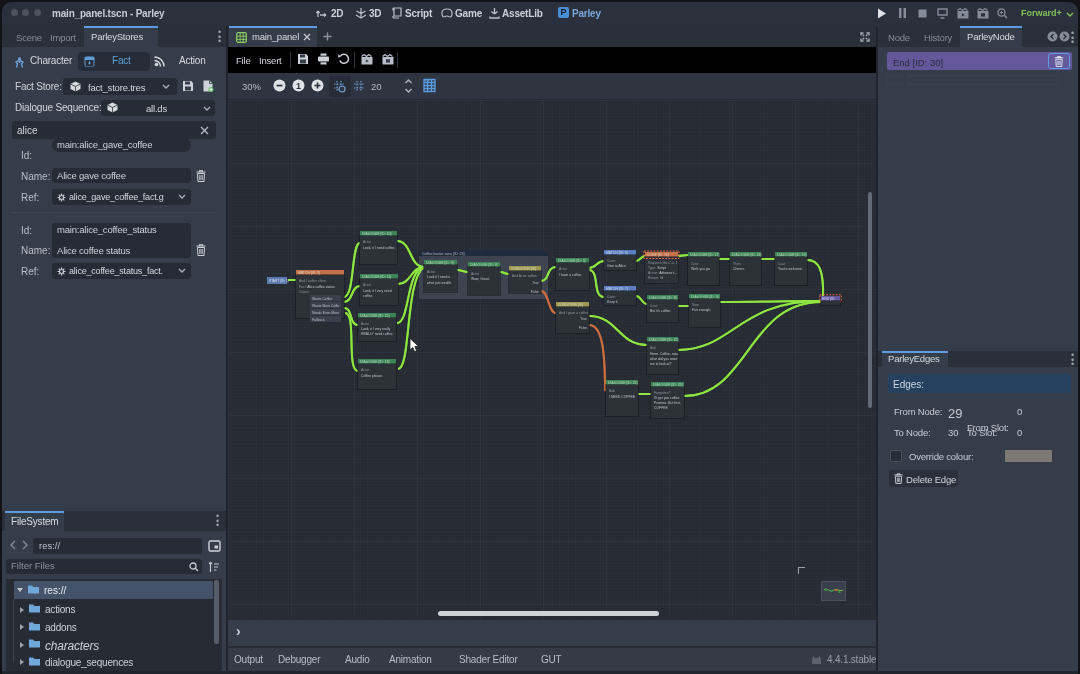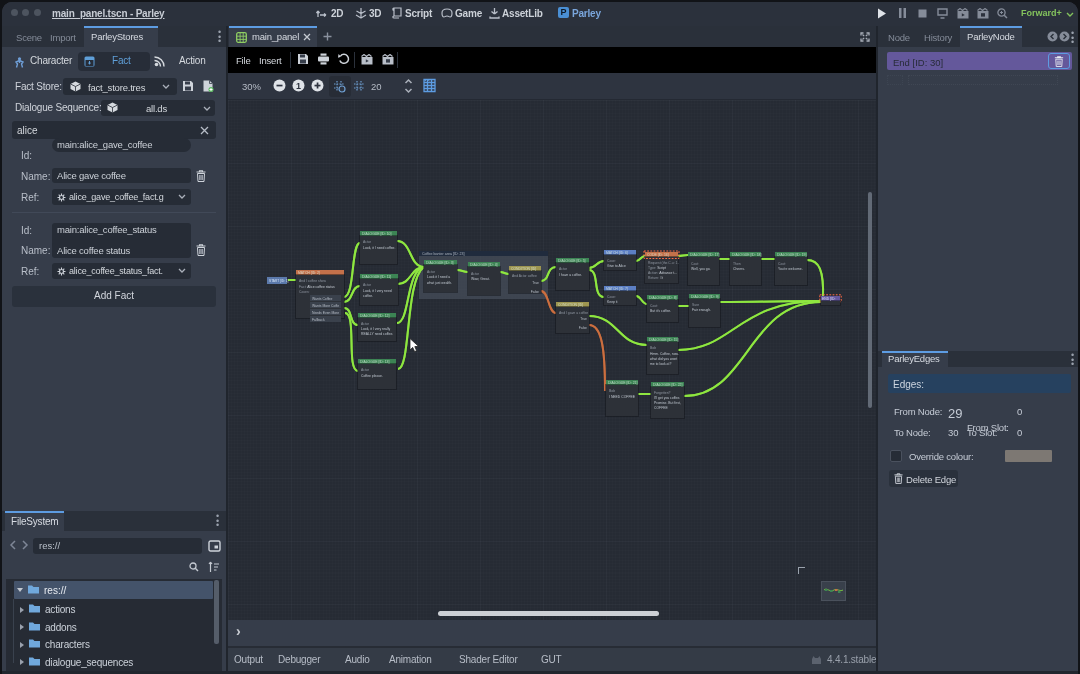--- a/index.html
+++ b/index.html
@@ -2,21 +2,21 @@
 <html><head>
 <meta charset="utf-8">
 <style>
 * { margin:0; padding:0; box-sizing:border-box; }
 html,body { width:1080px; height:674px; background:#111317; overflow:hidden; }
 body { font-family:"Liberation Sans", sans-serif; position:relative; }
 .abs { position:absolute; }
 #win { left:2px; top:2px; width:1076px; height:670px; background:#363d4a; border-radius:10px 10px 0 0; }
 #titlebar { left:2px; top:2px; width:1076px; height:24px; background:#2b313c; border-radius:10px 10px 0 0; }
 .tl { width:7px; height:7px; border-radius:50%; background:#4d545f; top:9px; }
-#title { left:52px; top:8px; font-size:10px; font-weight:bold; color:#c7ccd4; letter-spacing:-0.2px;text-decoration:underline; }
+#title { left:52px; top:8px; font-size:10px; font-weight:bold; color:#c7ccd4; letter-spacing:-0.2px; }
 .wsitem { top:8px; font-size:10px; font-weight:bold; color:#ccd1d8; letter-spacing:-0.2px; }
 .tabstrip { background:#2a303a; height:21px; top:26px; }
 .seltab { position:absolute; top:0; height:21px; background:#363d4a; border-top:2px solid #5d9ce2; }
 .tabtxt { position:absolute; top:6px; font-size:9.5px; color:#848b98; letter-spacing:-0.2px; }
 .seltxt { color:#d7dbe2; }
 #lpanel { left:2px; top:47px; width:224px; height:464px; background:#363d4a; }
 #fsdock { left:2px; top:511px; width:212px; height:161px;padding-left:34px; }
 #ctabs { left:228px; width:648px; }
 #ltabs { left:2px; width:226px; }
 #rtabs { left:878px; width:200px; }
@@ -259,23 +259,20 @@
   <div class="input" style="left:50px;top:216px;width:139px;height:16px;"></div>
   <svg class="abs" style="left:55px;top:220px;" width="9" height="9" viewBox="0 0 9 9">
       <circle cx="4.5" cy="4.5" r="2" fill="none" stroke="#ced3da" stroke-width="1.2"></circle>
       <path d="M4.5 0.5 V2 M4.5 7 V8.5 M0.5 4.5 H2 M7 4.5 H8.5 M1.7 1.7 L2.8 2.8 M6.2 6.2 L7.3 7.3 M7.3 1.7 L6.2 2.8 M2.8 6.2 L1.7 7.3" stroke="#ced3da" stroke-width="1.1"></path>
     </svg>
   <div class="abs" style="left:67px;top:219px;font-size:9px;color:#d5d9de;letter-spacing:-0.2px;">alice_coffee_status_fact.</div>
   <svg class="abs" style="left:176px;top:221px;" width="8" height="5" viewBox="0 0 8 5">
       <path d="M1 1 L4 4 L7 1" stroke="#aab0ba" stroke-width="1.3" fill="none"></path>
     </svg>
 
-  <div class="btn" style="left:10px;top:239px;width:204px;height:21px;">
-      <span style="position:absolute;left:0;right:0;top:4px;text-align:center;font-size:10px;">Add Fact</span>
-    </div>
 </div>
 <div class="abs" id="menurow">
   <div class="abs" style="left:62px;top:5px;width:1px;height:16px;background:#2b313b;"></div>
   <div class="abs" style="left:126px;top:5px;width:1px;height:16px;background:#2b313b;"></div>
   <div class="abs" style="left:169px;top:5px;width:1px;height:16px;background:#2b313b;"></div>
   <div class="abs" style="left:8px;top:8px;font-size:9.5px;color:#d3d7dd;letter-spacing:-0.2px;">File</div>
   <div class="abs" style="left:31px;top:8px;font-size:9.5px;color:#d3d7dd;letter-spacing:-0.2px;">Insert</div>
   <svg class="abs" style="left:69px;top:6px;" width="12" height="12" viewBox="0 0 12 12">
       <path d="M1 1 H9 L11 3 V11 H1 Z" fill="#ced3da"></path>
       <rect x="3" y="1.5" width="5" height="3" fill="#363d4a"></rect>
@@ -665,20 +662,23 @@
   <svg class="abs" style="left:19px;top:29px;" width="8" height="10" viewBox="0 0 8 10">
       <path d="M2 1 L6 5 L2 9" stroke="#7e8696" stroke-width="1.5" fill="none"></path>
     </svg>
   <div class="input" style="left:31px;top:27px;width:169px;height:16px;">
       <span style="position:absolute;left:6px;top:2px;font-size:9.5px;color:#b9c0ca;">res://</span>
     </div>
   <svg class="abs" style="left:206px;top:29px;" width="13" height="12" viewBox="0 0 13 12">
       <rect x="1" y="1" width="11" height="10" rx="1.5" fill="none" stroke="#ced3da" stroke-width="1.4"></rect>
       <rect x="6.5" y="5.5" width="3.5" height="3" fill="#ced3da"></rect>
     </svg>
+  <div class="input" style="left:4px;top:48px;width:196px;height:15px;">
+      <span style="position:absolute;left:5px;top:1px;font-size:9.5px;color:#8a919e;">Filter Files</span>
+    </div>
   <svg class="abs" style="left:187px;top:51px;" width="10" height="10" viewBox="0 0 10 10">
       <circle cx="4" cy="4" r="3" fill="none" stroke="#c4c9d1" stroke-width="1.3"></circle>
       <path d="M6.3 6.3 L9 9" stroke="#c4c9d1" stroke-width="1.4"></path>
     </svg>
   <svg class="abs" style="left:206px;top:50px;" width="12" height="12" viewBox="0 0 12 12">
       <path d="M2.5 1 V11 M2.5 1 L1 3 M2.5 1 L4 3" stroke="#c4c9d1" stroke-width="1.2" fill="none"></path>
       <path d="M6 3 H11 M6 6 H10 M6 9 H8.5" stroke="#c4c9d1" stroke-width="1.2"></path>
     </svg>
   <div class="abs" style="left:4px;top:68px;width:216px;height:92px;background:#262b34;"></div>
 
@@ -705,21 +705,21 @@
   <svg class="abs" style="left:26px;top:110px;" width="13" height="11" viewBox="0 0 13 11">
       <path d="M1 1.5 H5 L6.5 3 H12 V9.5 H1 Z" fill="#70a8dc"></path>
     </svg>
   <div class="abs" style="left:43px;top:111px;font-size:10px;color:#ccd2da;letter-spacing:-0.2px;">addons</div>
   <svg class="abs" style="left:17px;top:130px;" width="6" height="8" viewBox="0 0 6 8">
       <path d="M1 1 L5 4 L1 7" fill="#9aa1ad"></path>
     </svg>
   <svg class="abs" style="left:26px;top:127px;" width="13" height="11" viewBox="0 0 13 11">
       <path d="M1 1.5 H5 L6.5 3 H12 V9.5 H1 Z" fill="#70a8dc"></path>
     </svg>
-  <div class="abs" style="left:43px;top:128px;font-size:10px;color:#ccd2da;letter-spacing:-0.2px;">characters</div>
+  <div class="abs" style="left:43px;top:128px;font-size:12px;color:#ccd2da;letter-spacing:-0.2px;font-style:italic;">characters</div>
   <svg class="abs" style="left:17px;top:147px;" width="6" height="8" viewBox="0 0 6 8">
       <path d="M1 1 L5 4 L1 7" fill="#9aa1ad"></path>
     </svg>
   <svg class="abs" style="left:26px;top:145px;" width="13" height="11" viewBox="0 0 13 11">
       <path d="M1 1.5 H5 L6.5 3 H12 V9.5 H1 Z" fill="#70a8dc"></path>
     </svg>
   <div class="abs" style="left:43px;top:146px;font-size:10px;color:#ccd2da;letter-spacing:-0.2px;">dialogue_sequences</div>
   <div class="abs" style="left:212px;top:69px;width:5px;height:64px;background:#555d69;border-radius:2px;"></div>
 </div>
 <div class="abs vsep" style="left:226px;"></div>

